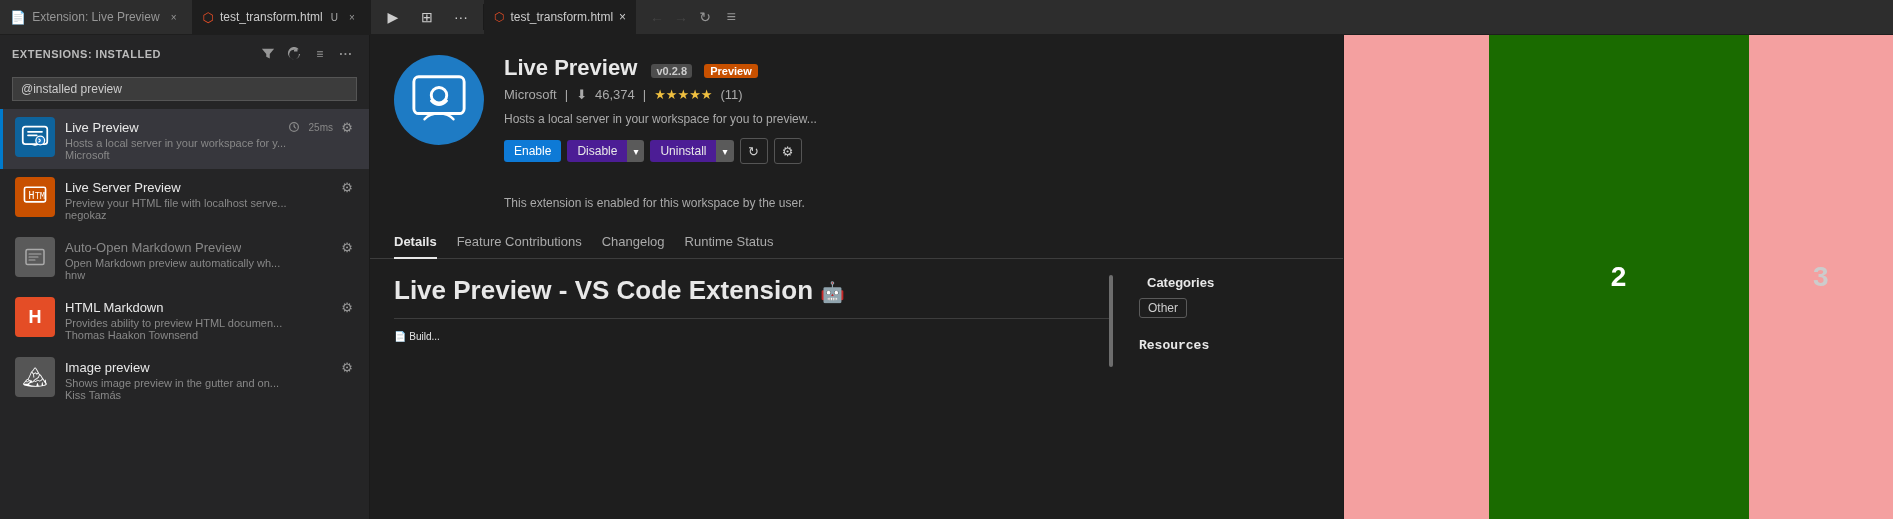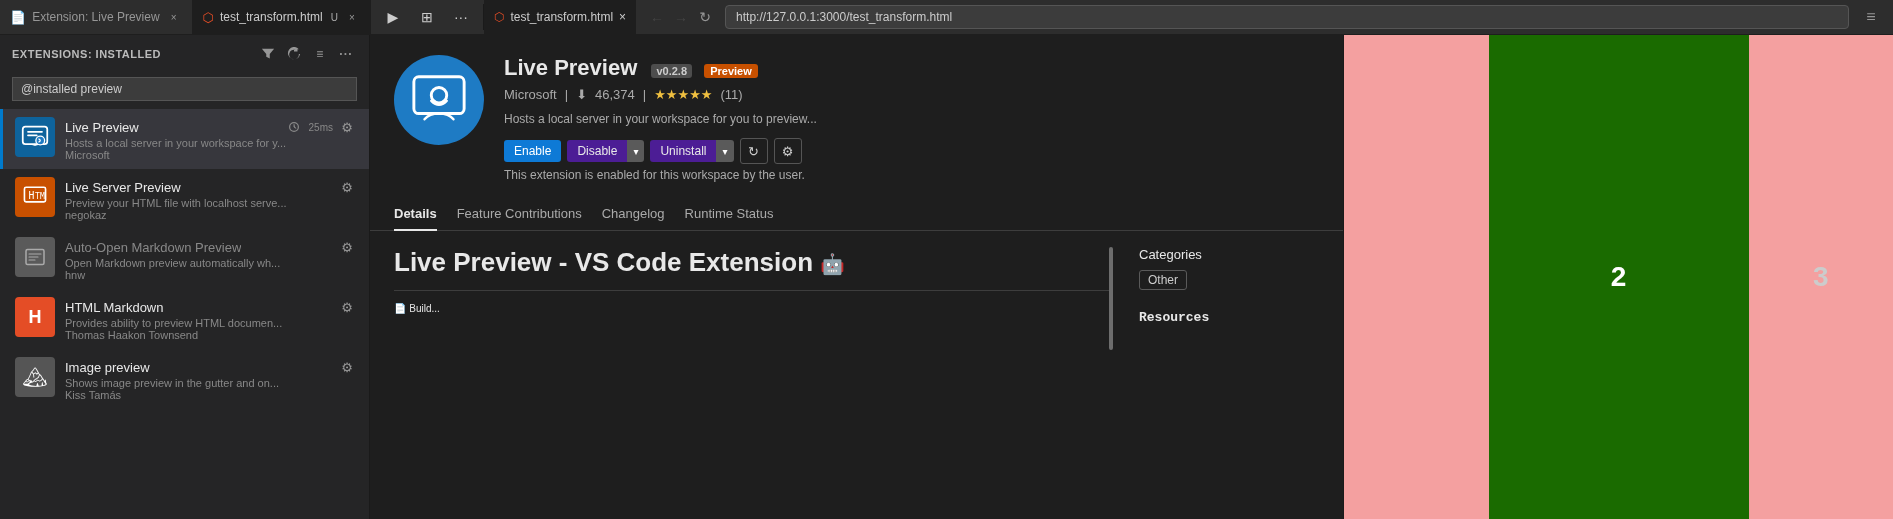--- a/index.html
+++ b/index.html
@@ -358,20 +358,21 @@
       border: 1px solid #555;
       border-radius: 3px;
       cursor: pointer;
       color: #ccc;
       font-size: 13px;
     }
     .workspace-note {
       font-size: 12px;
       color: #aaa;
       padding: 4px 0 0 0;
+      margin-top: 28px;
     }
 
     
     .detail-tabs {
       display: flex;
       border-bottom: 1px solid #3d3d3d;
       padding: 0 24px;
       flex-shrink: 0;
     }
     .detail-tab {
@@ -412,23 +413,24 @@
       margin-bottom: 8px;
       line-height: 1.2;
     }
     .detail-divider {
       height: 1px;
       background: #3d3d3d;
       margin: 12px 0;
     }
     .sidebar-section-title {
       font-size: 13px;
-      font-weight: 400;
+      font-weight: 700;
       color: #e8e8e8;
       margin-bottom: 8px;
+      margin-left: 8px;
     }
     .category-tag {
       display: inline-block;
       border: 1px solid #5a5a5a;
       border-radius: 3px;
       padding: 2px 8px;
       font-size: 12px;
       color: #cccccc;
       margin-bottom: 8px;
     }
@@ -511,21 +513,20 @@
   <div style="display:flex; align-items:stretch; flex:1;">
     <div class="browser-tab">
       <span style="color:#e44d26;">⬡</span>
       <span>test_transform.html</span>
       <span class="close-btn">×</span>
     </div>
     <div style="flex:1; display:flex; align-items:center; padding:0 8px;">
       <div class="nav-btn disabled">←</div>
       <div class="nav-btn disabled">→</div>
       <div class="nav-btn">↻</div>
-      <input class="url-bar" type="text" value="http://127.0.0.1:3000/test_transform.html" style="flex: 1 1 0%; margin: 0px 8px;">
       <div class="browser-menu-btn">≡</div>
     </div>
   </div>
 </div>
 
 <div class="main-content">
 
   <div class="sidebar">
     <div class="sidebar-header">
       <span>EXTENSIONS: INSTALLED</span>

